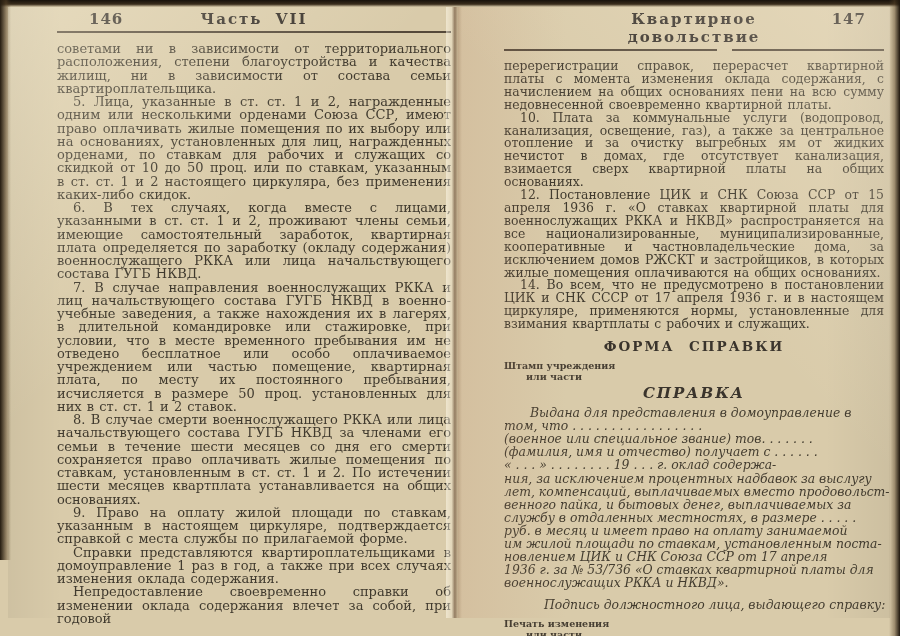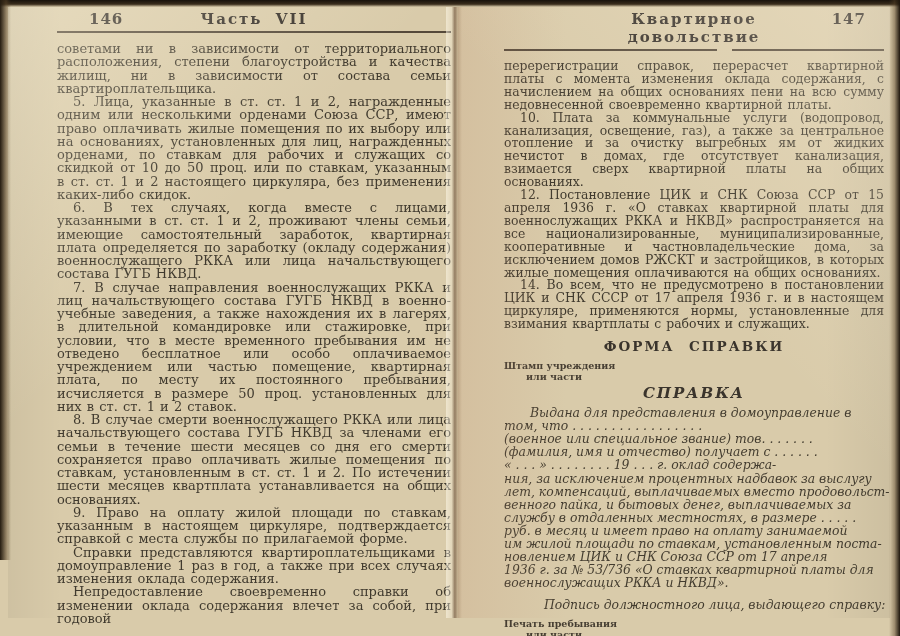--- a/index.html
+++ b/index.html
@@ -130,17 +130,17 @@
     <div class="line">руб. в месяц и имеет право на оплату занимаемой</div>
     <div class="line">им жилой площади по ставкам, установленным поста-</div>
     <div class="line">новлением ЦИК и СНК Союза ССР от 17 апреля</div>
     <div class="line">1936 г. за  № 53/736 «О ставках квартирной платы для</div>
     <div class="line">военнослужащих РККА и НКВД».</div>
   </div>
 
   <div class="sig-line">Подпись должностного лица, выдающего справку:</div>
 
   <div class="small-label">
-    <div>Печать пребывания</div>
+    <div>Печать изменения</div>
     <div class="l2">или части</div>
   </div>
 
 </div>
 
 </body></html>

